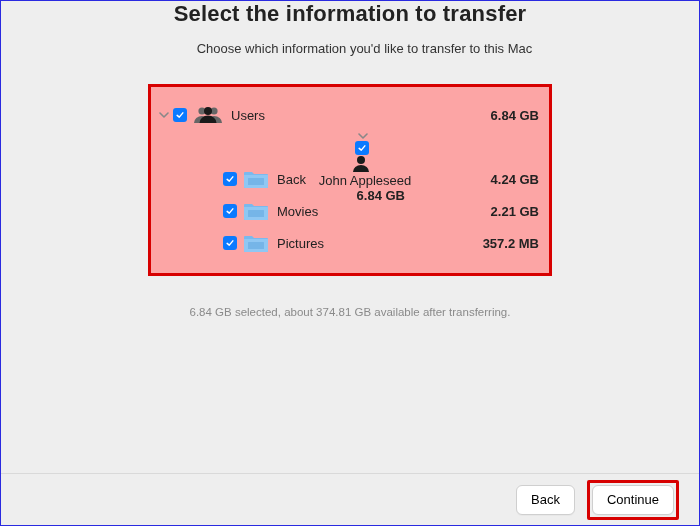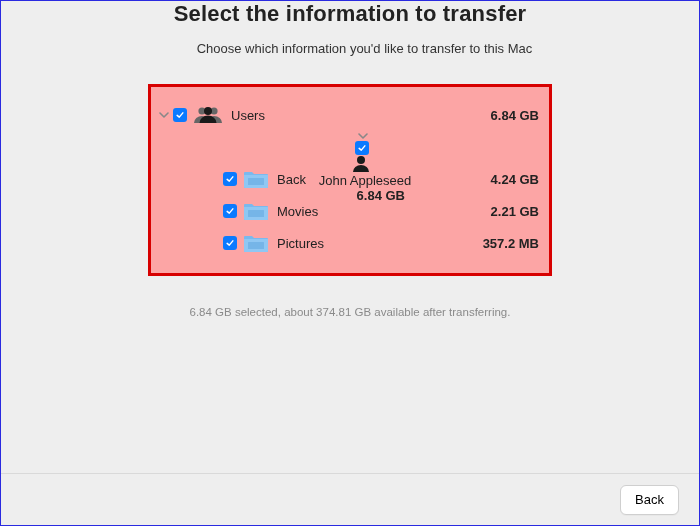--- a/index.html
+++ b/index.html
@@ -224,13 +224,16 @@
     <span class="size">357.2 MB</span>
   </div>
 
 
 </div>
 
 <div class="status">6.84 GB selected, about 374.81 GB available after transferring.</div>
 
 <div class="footer">
   <button class="btn">Back</button>
+  <span class="continue-wrap">
+    <button class="btn">Continue</button>
+  </span>
 </div>
 
 </body></html>

